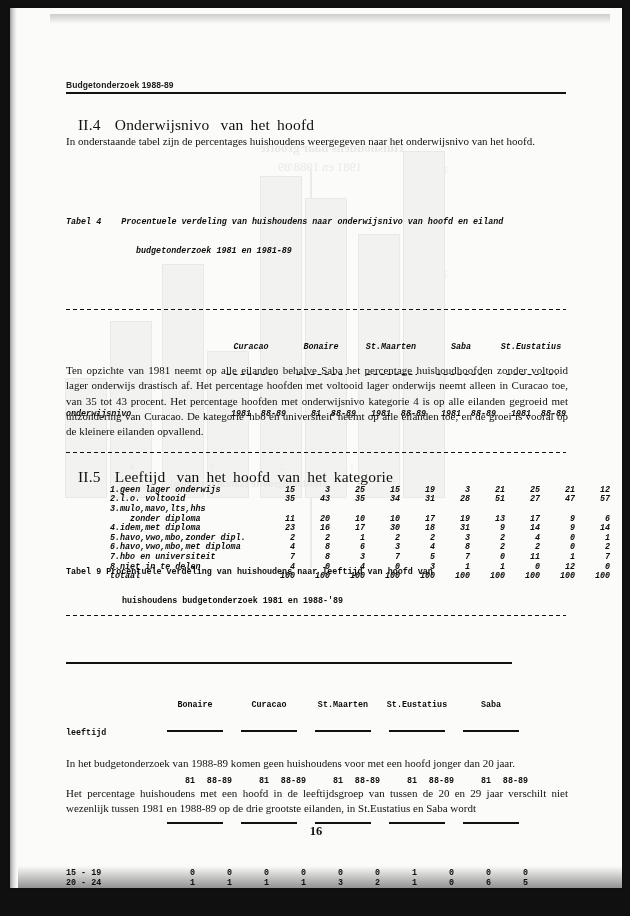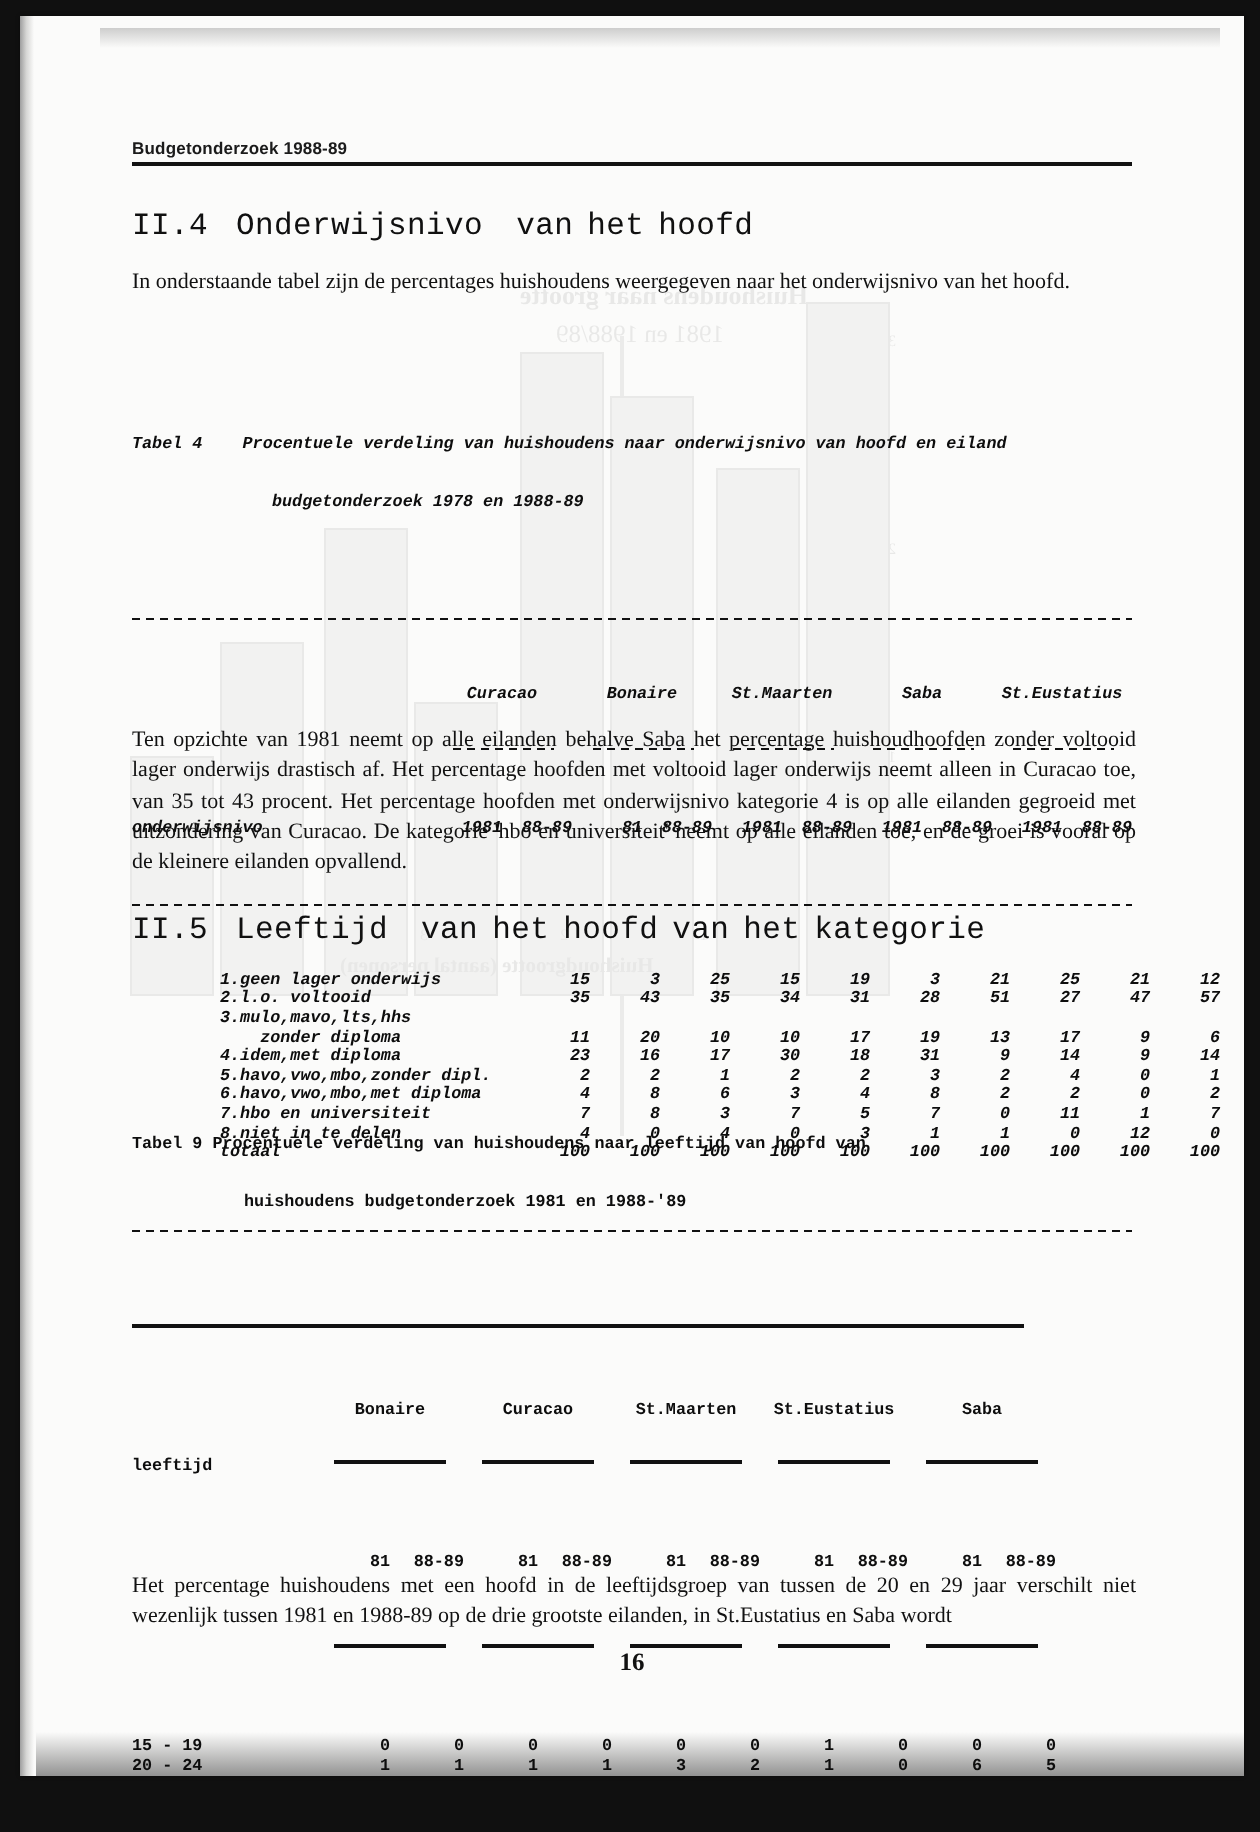--- a/index.html
+++ b/index.html
@@ -84,40 +84,40 @@
   #content {
     position: absolute;
     left: 0; top: 0;
     width: 612px; height: 880px;
     color: #0a0a0a;
   }
 
   .runhead {
     position: absolute;
     left: 56px;
-    top: 61px;
+    top: 72px;
     width: 500px;
     font-family: "Liberation Sans", sans-serif;
     font-size: 8.5px;
     letter-spacing: .1px;
     font-weight: 700;
     color: #1b1b1b;
   }
   .runhead .rh-rule {
     margin-top: 2px;
     height: 1.6px;
     background: #121212;
     width: 500px;
   }
 
   h2.section {
     position: absolute;
     left: 56px;
-    margin: 0;
-    font-family: Liberation Mono, monospace;
+    margin: 12px;
+    font-family: Liberation Serif, serif;
     font-weight: 400;
     font-size: 15.5px;
     letter-spacing: .2px;
     color: #101010;
     white-space: nowrap;
   }
   h2.section .num { margin-right: 14px; }
   h2.section .w { margin-right: 7px; }
 
   p.body {
@@ -285,21 +285,21 @@
 
       <h2 class="section" style="top: 96px;">
         <span class="num">II.4</span><span class="w">Onderwijsnivo</span>&nbsp;<span class="w">van</span><span class="w">het</span><span class="w">hoofd</span>
       </h2>
 
       <p class="body" style="top: 126px;">In onderstaande tabel zijn de percentages huishoudens weergegeven naar het onderwijsnivo van het hoofd.</p>
 
       <div class="tbl" style="top: 172px; font-style: italic;">
         <span class="cap">
           <span class="capline">Tabel 4    Procentuele verdeling van huishoudens naar onderwijsnivo van hoofd en eiland</span>
-          <span class="capline" style="padding-left:70px;">budgetonderzoek 1978 en 1988-89</span>
+          <span class="capline" style="padding-left:70px;">budgetonderzoek 1981 en 1981-89</span>
         </span>
 
         <div class="dashrule"></div>
 
         <div class="t4head-islands">
           <div class="lbl"> </div>
           <div>Curacao</div>
           <div>Bonaire</div>
           <div>St.Maarten</div>
           <div>Saba</div>
@@ -388,19 +388,20 @@
           <div class="t5yearrule"></div>
           <div class="t5yearrule"></div>
           <div class="t5yearrule"></div>
         </div>
 
         <div id="t5-body" style="margin-top:11px;"><div class="t5grid"><div class="lbl">15 - 19</div><div>0</div><div>0</div><div>0</div><div>0</div><div>0</div><div>0</div><div>1</div><div>0</div><div>0</div><div>0</div></div><div class="t5grid"><div class="lbl">20 - 24</div><div>1</div><div>1</div><div>1</div><div>1</div><div>3</div><div>2</div><div>1</div><div>0</div><div>6</div><div>5</div></div></div>
 
         
       </div>
 
+      <p class="body" style="top: 748px;">In het budgetonderzoek van 1988-89 komen geen huishoudens voor met een hoofd jonger dan 20 jaar.</p>
       <p class="body" style="top: 778px;">Het percentage huishoudens met een hoofd in de leeftijdsgroep van tussen de 20 en 29 jaar verschilt niet wezenlijk tussen 1981 en 1988-89 op de drie grootste eilanden, in St.Eustatius en Saba wordt</p>
 
       <div class="pageno" style="top: 816px;">16</div>
 
     </div>
   </div>
 </div>
 
 </body></html>

